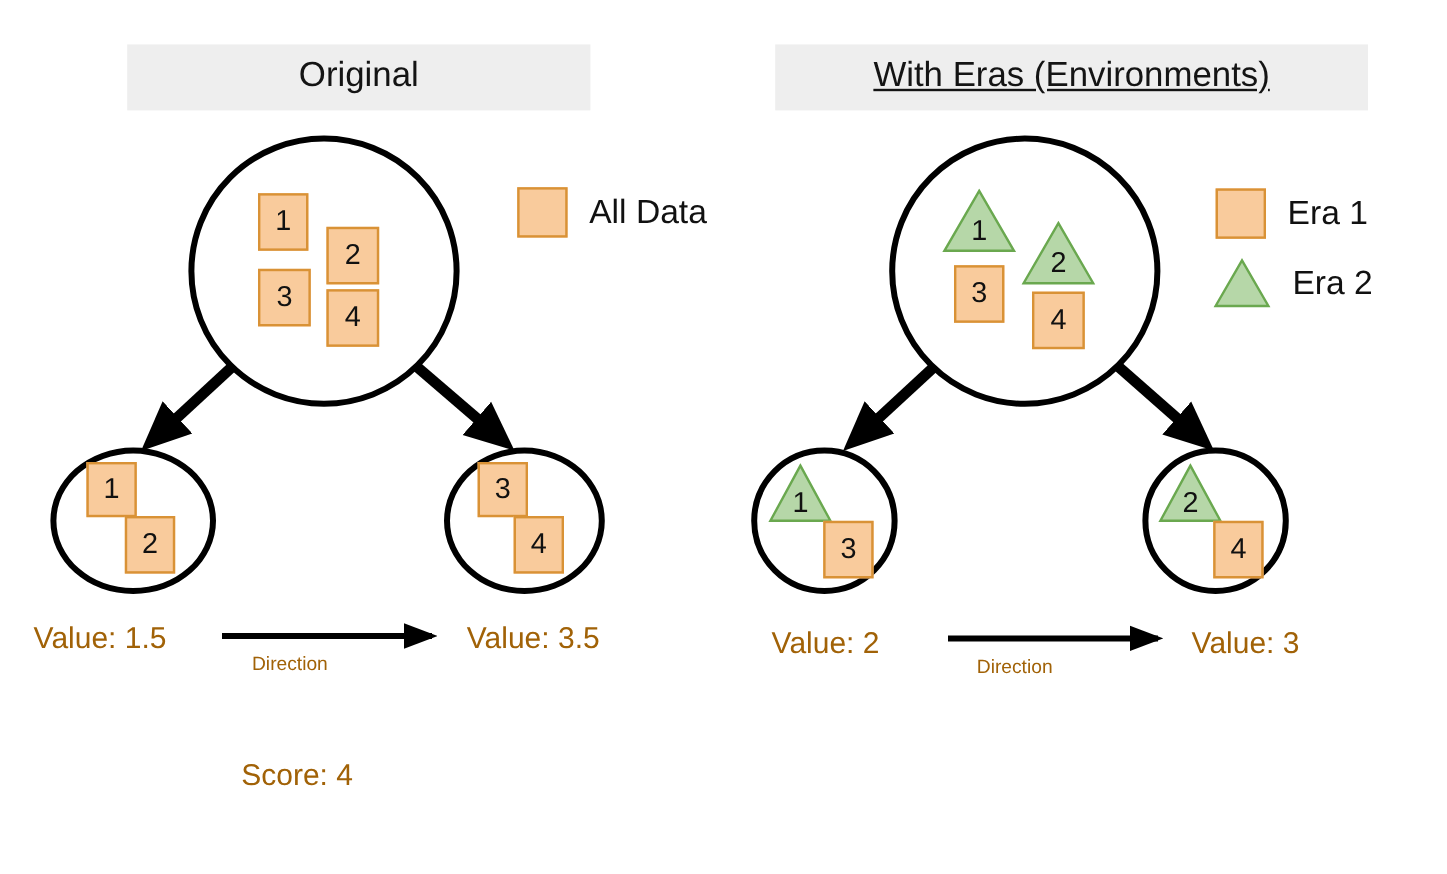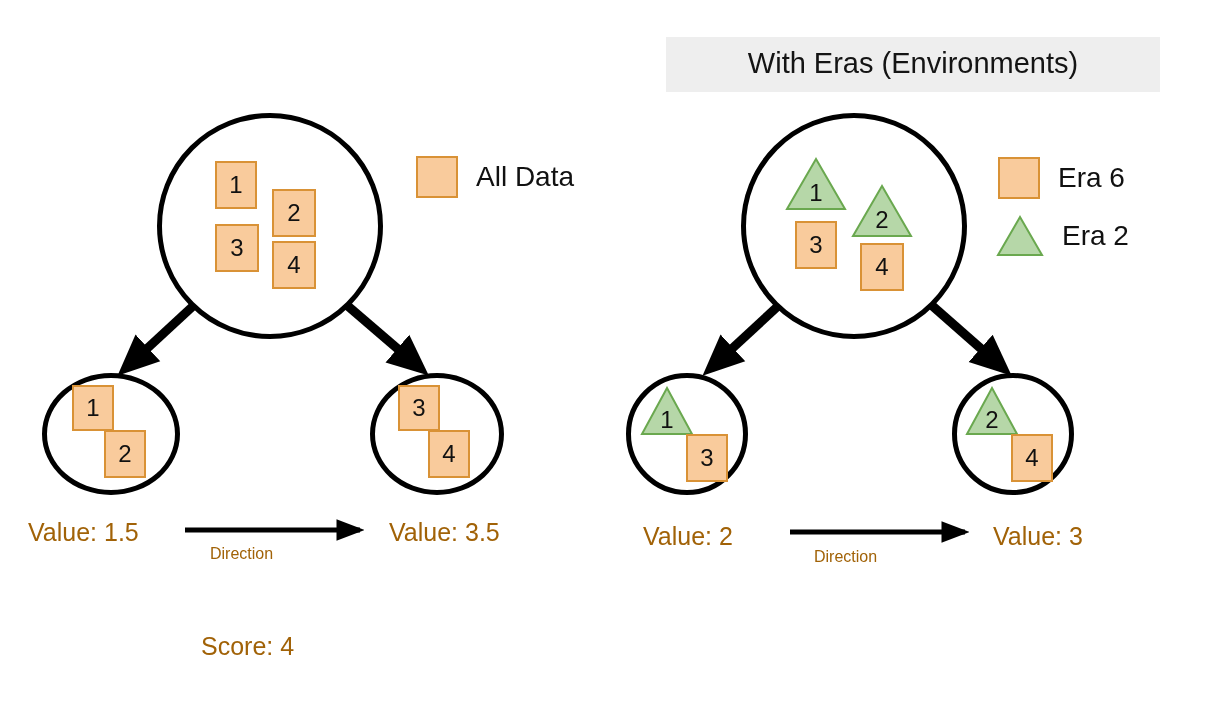--- a/index.html
+++ b/index.html
@@ -79,20 +79,21 @@
   .token.triangle .tok-label {
     transform: translateY(9px);
   }
 
   
   .legend-row {
     position: absolute;
     display: flex;
     align-items: center;
     gap: 18px;
+    margin-left: 15px;
   }
   .legend-swatch-square {
     width: 42px;
     height: 42px;
     background: #f9cb9c;
     border: 2px solid #d99236;
     box-sizing: border-box;
     flex: none;
   }
   .legend-swatch-triangle {
@@ -150,20 +151,21 @@
     <line x1="335" y1="295" x2="420" y2="368" stroke="#000000" stroke-width="9" marker-end="url(#ahead)"></line>
 
     <line x1="790" y1="295" x2="711" y2="368" stroke="#000000" stroke-width="9" marker-end="url(#ahead)"></line>
 
     <line x1="920" y1="295" x2="1003" y2="368" stroke="#000000" stroke-width="9" marker-end="url(#ahead)"></line>
 
     <line x1="185" y1="530" x2="360" y2="530" stroke="#000000" stroke-width="5" marker-end="url(#ahead-sm)"></line>
     <line x1="790" y1="532" x2="965" y2="532" stroke="#000000" stroke-width="5" marker-end="url(#ahead-sm)"></line>
   </svg>
 
+  <div class="panel-title" style="left:106px; top:37px; width:334px;">Original</div>
 
   <div class="node" style="left:157px; top:113px; width:226px; height:226px;"></div>
   <div class="token square" style="left:215px; top:161px; width:42px; height:48px;">
     <span class="tok-label">1</span>
   </div>
   <div class="token square" style="left:272px; top:189px; width:44px; height:48px;">
     <span class="tok-label">2</span>
   </div>
   <div class="token square" style="left:215px; top:224px; width:44px; height:48px;">
     <span class="tok-label">3</span>
@@ -191,21 +193,21 @@
   </div>
   <div class="token square" style="left:428px; top:430px; width:42px; height:48px;">
     <span class="tok-label">4</span>
   </div>
 
   <div class="txt" style="left:28px; top:520px;">Value: 1.5</div>
   <div class="txt" style="left:389px; top:520px;">Value: 3.5</div>
   <div class="txt small" style="left:210px; top:546px;">Direction</div>
   <div class="txt score" style="left:201px; top:634px;">Score: 4</div>
 
-  <div class="panel-title" style="left:666px; top:37px; width:442px;">With Eras (Environments)</div>
+  <div class="panel-title" style="left:646px; top:37px; width:442px;text-decoration:underline;">With Eras (Environments)</div>
 
   <div class="node" style="left:741px; top:113px; width:226px; height:226px;"></div>
 
   <div class="token triangle" style="left:785px; top:157px; width:62px; height:54px;">
     <svg class="tri-svg" viewBox="0 0 62 54" preserveAspectRatio="none" xmlns="http://www.w3.org/2000/svg">
       <polygon points="31,2 60,52 2,52" fill="#b6d7a8" stroke="#6aa84f" stroke-width="2"></polygon>
     </svg>
     <span class="tok-label">1</span>
   </div>
   <div class="token triangle" style="left:851px; top:184px; width:62px; height:54px;">
@@ -216,21 +218,21 @@
   </div>
   <div class="token square" style="left:795px; top:221px; width:42px; height:48px;">
     <span class="tok-label">3</span>
   </div>
   <div class="token square" style="left:860px; top:243px; width:44px; height:48px;">
     <span class="tok-label">4</span>
   </div>
 
   <div class="legend-row" style="left:998px; top:157px;">
     <span class="legend-swatch-square"></span>
-    <span class="legend-text">Era 6</span>
+    <span class="legend-text">Era 1</span>
   </div>
   <div class="legend-row" style="left:996px; top:215px;text-align:center;">
     <span class="legend-swatch-triangle">
       <svg viewBox="0 0 48 42" preserveAspectRatio="none" xmlns="http://www.w3.org/2000/svg">
         <polygon points="24,2 46,40 2,40" fill="#b6d7a8" stroke="#6aa84f" stroke-width="2"></polygon>
       </svg>
     </span>
     <span class="legend-text">Era 2</span>
   </div>
 

